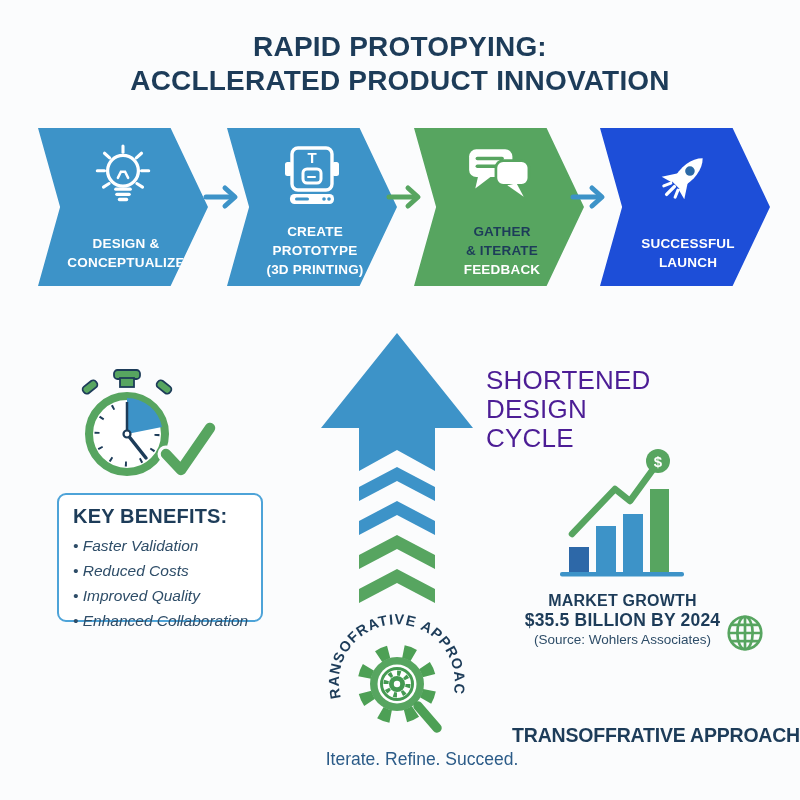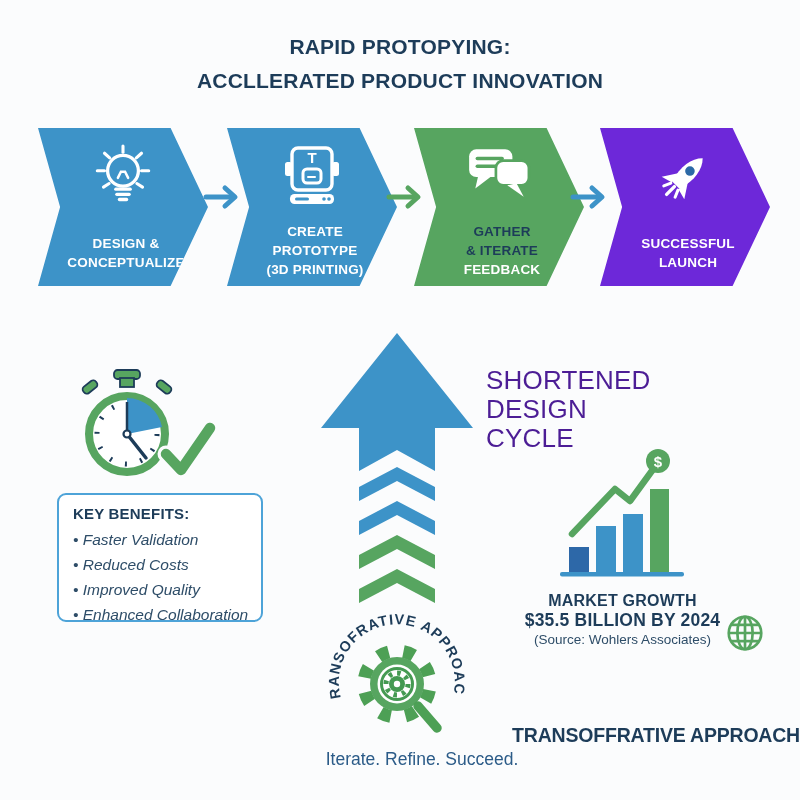--- a/index.html
+++ b/index.html
@@ -2,39 +2,39 @@
 <html><head>
 <meta charset="utf-8">
 <style>
   html,body{margin:0;padding:0;background:#ffffff;}
   #canvas{
     position:relative;width:800px;height:800px;background:#FBFCFD;overflow:hidden;
     font-family:"Liberation Sans","DejaVu Sans",sans-serif;color:#1D3C59;
   }
   
   .title{position:absolute;top:30px;left:0;width:800px;text-align:center;
-    font-weight:bold;font-size:21px;line-height:34px;color:#1D3C59;letter-spacing:.2px;}
+    font-weight:bold;font-size:28px;line-height:34px;color:#1D3C59;letter-spacing:.2px;}
   
   .chevron{position:absolute;top:128px;width:170px;height:158px;
     clip-path:polygon(0 0,78% 0,100% 50%,78% 100%,0 100%,13% 50%);}
   .step-blue{background:#3D93C8;}
   .step-green{background:#57A560;}
-  .step-darkblue{background:#6d28d9;}
+  .step-darkblue{background:#1d4ed8;}
   .step-icon{position:absolute;top:16px;left:0;right:0;display:flex;justify-content:center;}
   .step-label{position:absolute;bottom:14px;left:6px;right:0;text-align:center;
     font-weight:bold;font-size:13.5px;line-height:19px;color:#fff;letter-spacing:.2px;}
   .step-label .line{display:block;}
   .step-label .navy{color:#1D3C59;}
   .label-3line{bottom:7px;margin-top:48px;}
   .flow-arrow{position:absolute;top:184px;}
   
   .benefits-box{position:absolute;left:57px;top:493px;width:206px;height:129px;
     background:#fff;border:2.5px solid #4DA3D8;border-radius:9px;box-sizing:border-box;
     padding:10px 12px 8px 14px;}
-  .benefits-heading{font-weight:bold;font-size:15px;color:#1D3C59;margin:0 0 5px 0;letter-spacing:.2px;}
+  .benefits-heading{font-weight:bold;font-size:20px;color:#1D3C59;margin:0 0 5px 0;letter-spacing:.2px;}
   .benefits-list{margin:0;padding:0;list-style:none;}
   .benefits-list li{font-size:15.5px;line-height:25px;color:#2E4D68;font-style:italic;}
   .benefits-list li::before{content:"\2022\00a0";color:#2E4D68;}
   
   .cycle-text{position:absolute;left:486px;top:366px;font-weight:normal;font-size:26px;
     line-height:29px;color:#4c1d95;letter-spacing:.2px;}
   .cycle-text .line{display:block;}
   
   .market{position:absolute;left:500px;top:591px;width:245px;text-align:center;color:#1D3C59;}
   .market-heading{font-weight:bold;font-size:16px;line-height:19px;letter-spacing:.2px;}

